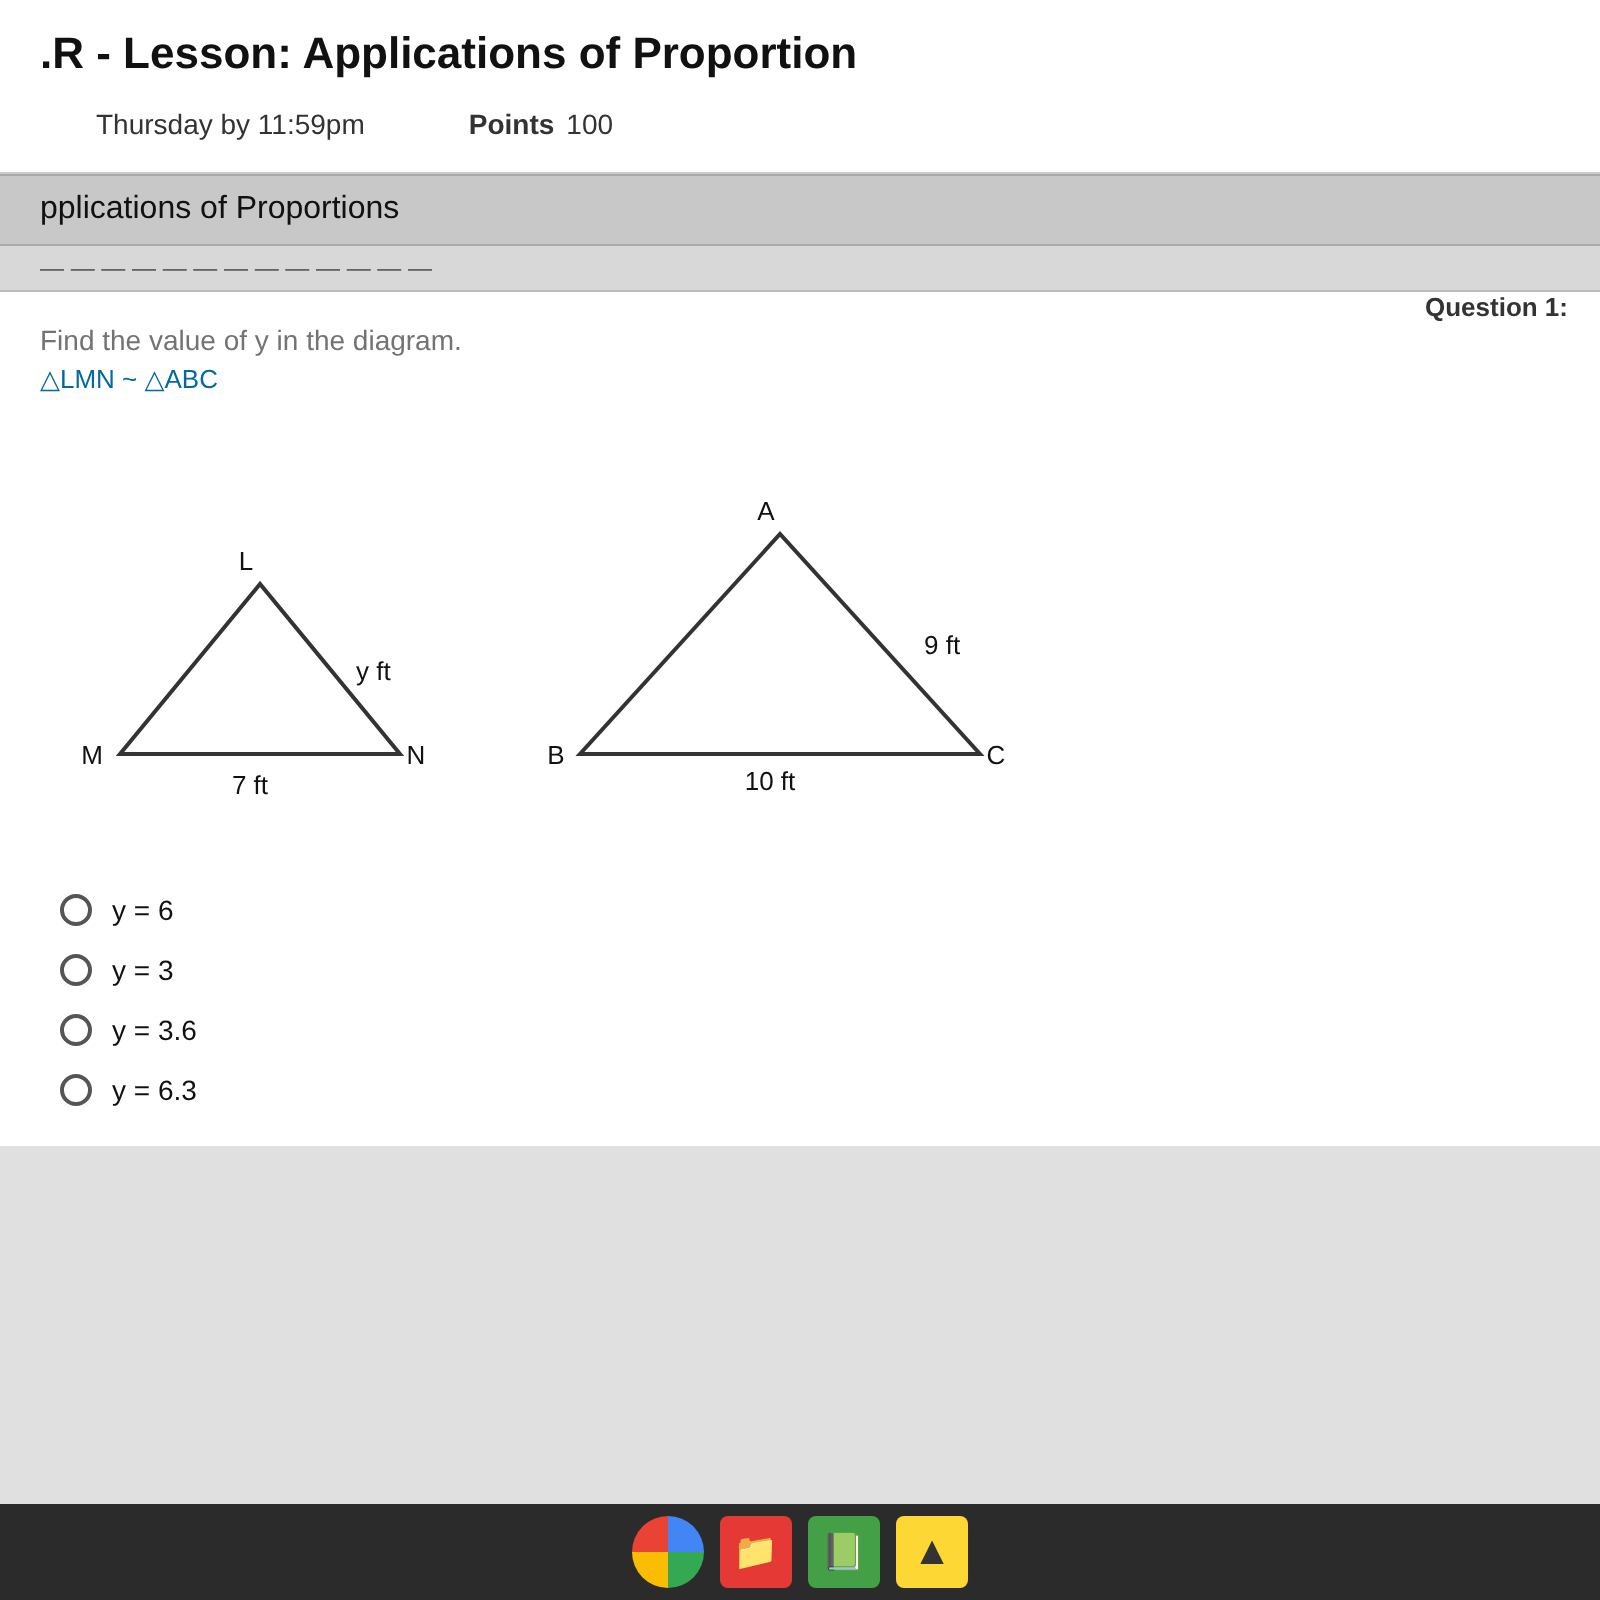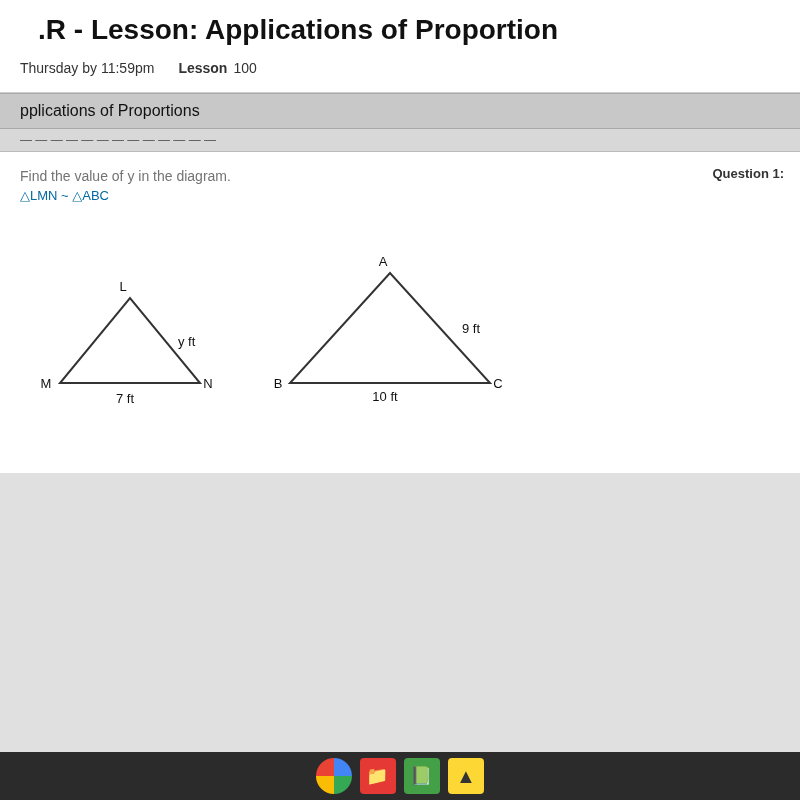--- a/index.html
+++ b/index.html
@@ -12,38 +12,38 @@
       position: relative;
     }
 
     
     .top-header {
       background: white;
       padding: 14px 20px 10px 20px;
       border-bottom: 1px solid #ccc;
     }
     .top-header h1 {
-      font-size: 28px;
+      font-size: 22px;
       font-weight: bold;
       color: #111;
       margin-bottom: 8px;
-      margin-left: 18px;
     }
     .meta-bar {
       display: flex;
       align-items: center;
       gap: 24px;
       font-size: 14px;
       color: #333;
       padding: 6px 0;
     }
     .meta-bar .meta-item {
       display: flex;
       align-items: flex-end;
       gap: 6px;
+      margin-left: 28px;
     }
     .meta-bar .label {
       font-weight: bold;
     }
 
     
     .section-header {
       background: #c8c8c8;
       padding: 8px 20px;
       font-size: 16px;
@@ -65,21 +65,21 @@
     
     .question-area {
       background: white;
       margin: 0;
       padding: 16px 20px 20px 20px;
       position: relative;
     }
 
     .question-number {
       position: absolute;
-      top: 14px;
+      top: 0;
       right: 16px;
       font-size: 13px;
       color: #333;
       font-weight: bold;
     }
 
     .question-text {
       font-size: 14px;
       color: #737373;
       margin-bottom: 4px;
@@ -154,21 +154,21 @@
 </head>
 <body>
 
 <div class="top-header">
   <h1>.R - Lesson: Applications of Proportion</h1>
   <div class="meta-bar">
     <div class="meta-item">
       <span>Thursday by 11:59pm</span>
     </div>
     <div class="meta-item">
-      <span class="label">Lesson</span>
+      <span class="label">Points</span>
       <span>100</span>
     </div>
   </div>
 </div>
 
 <div class="section-header">
   <span>pplications of Proportions</span>
 </div>
 
 <div class="sub-bar">
@@ -203,20 +203,38 @@
       <text x="113" y="33" text-anchor="middle">A</text>
       <text x="8" y="155" text-anchor="middle">B</text>
       <text x="228" y="155" text-anchor="middle">C</text>
 
       <text x="192" y="100" text-anchor="start">9 ft</text>
 
       <text x="115" y="168" text-anchor="middle">10 ft</text>
     </svg>
   </div>
 
+  <div class="choices">
+  <div class="choice-item">
+        <div class="radio-circle"></div>
+        <span>y = 6</span>
+      </div>
+      <div class="choice-item">
+        <div class="radio-circle"></div>
+        <span>y = 3</span>
+      </div>
+      <div class="choice-item">
+        <div class="radio-circle"></div>
+        <span>y = 3.6</span>
+      </div>
+      <div class="choice-item">
+        <div class="radio-circle"></div>
+        <span>y = 6.3</span>
+      </div>
+    </div>
 </div>
 
 <div class="taskbar">
   <div class="taskbar-icon" style="background: conic-gradient(#4285f4 0deg 90deg, #34a853 90deg 180deg, #fbbc04 180deg 270deg, #ea4335 270deg 360deg); border-radius:50%; width:36px;height:36px;"></div>
   <div class="taskbar-icon" style="background:#e53935; border-radius:4px; width:36px;height:36px; display:flex;align-items:center;justify-content:center; color:white; font-size:18px;">📁</div>
   <div class="taskbar-icon" style="background:#43a047; border-radius:4px; width:36px;height:36px; display:flex;align-items:center;justify-content:center; color:white; font-size:18px;">📗</div>
   <div class="taskbar-icon" style="background:#fdd835; border-radius:4px; width:36px;height:36px; display:flex;align-items:center;justify-content:center; color:#333; font-size:20px;">▲</div>
 </div>
 
 </body></html>

